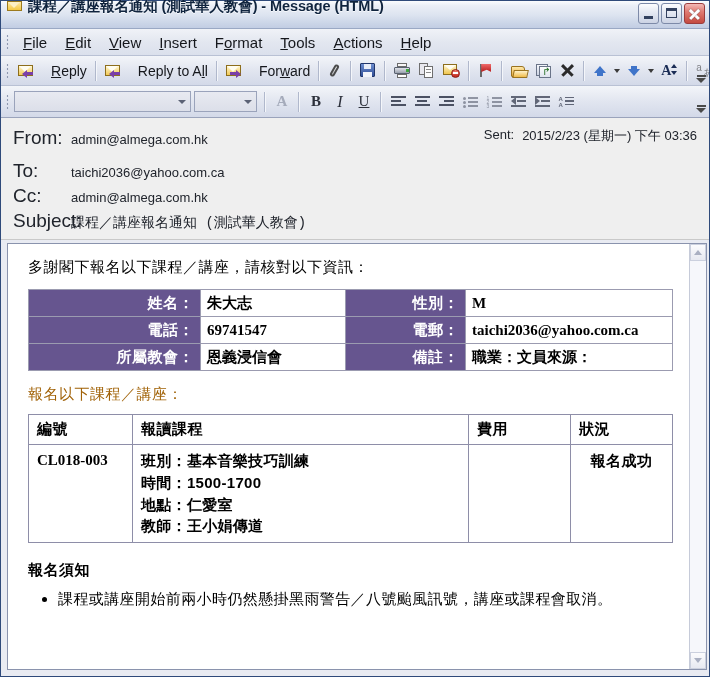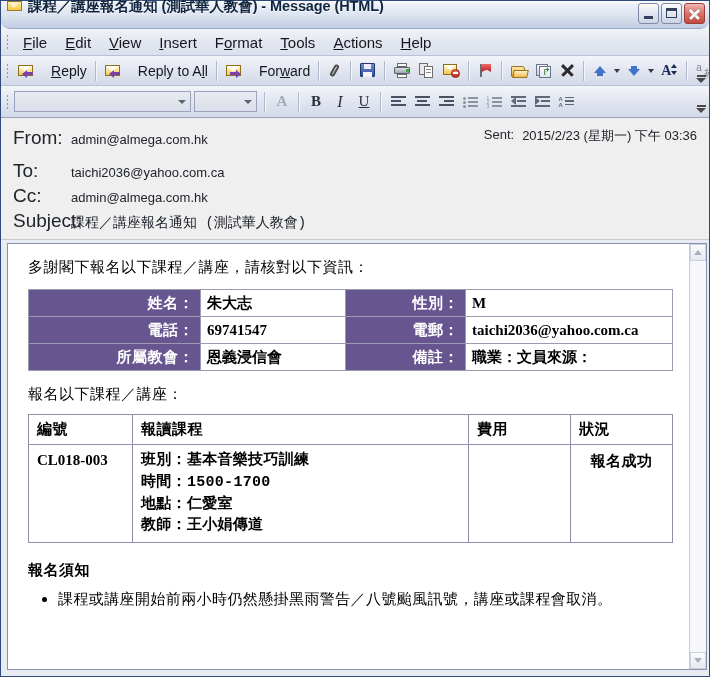--- a/index.html
+++ b/index.html
@@ -32,21 +32,20 @@
     height: 28px;
     flex: 0 0 28px;
     box-sizing: border-box;
     background: linear-gradient(to bottom,
         #fbfcfe 0%, #eaeef6 18%, #dde4f0 52%, #ccd6e8 80%, #c2cde3 100%);
     border-bottom: 1px solid #9aa8c4;
     display: flex;
     align-items: center;
     padding: 0 3px 17px 6px;
     position: relative;
-    border-radius: 9px;
   }
   .title-icon {
     width: 16px; height: 16px;
     flex: 0 0 16px;
     position: relative;
     margin-right: 5px;
   }
   .title-icon .env-body {
     position: absolute;
     left: 0; top: 3px;
@@ -631,21 +630,21 @@
 
   
   .intro-line {
     font-size: 15px;
     color: #000;
     margin: 0 0 12px 4px;
     letter-spacing: 0.5px;
   }
   .section-line {
     font-size: 15px;
-    color: #000000;
+    color: #a16207;
     margin: 14px 0 10px 4px;
     letter-spacing: 0.5px;
   }
 
   table.info {
     border-collapse: collapse;
     width: 645px;
     margin-left: 4px;
     table-layout: fixed;
   }
@@ -698,21 +697,21 @@
     color: #000;
     font-weight: bold;
     font-family: "Liberation Serif", "DejaVu Serif", serif;
   }
   table.courses td.code {
     font-size: 15px;
     font-family: "Liberation Serif", "DejaVu Serif", serif;
     padding-top: 7px;
   }
   table.courses td.detail {
-    font-family: Liberation Mono, monospace;
+    font-family: Liberation Sans, sans-serif;
     font-weight: bold;
     font-size: 15px;
     line-height: 1.45;
     letter-spacing: 0.3px;
   }
   table.courses td.status {
     font-family: "DejaVu Sans", "Liberation Sans", sans-serif;
     font-weight: bold;
     text-align: center;
     padding-top: 7px;

